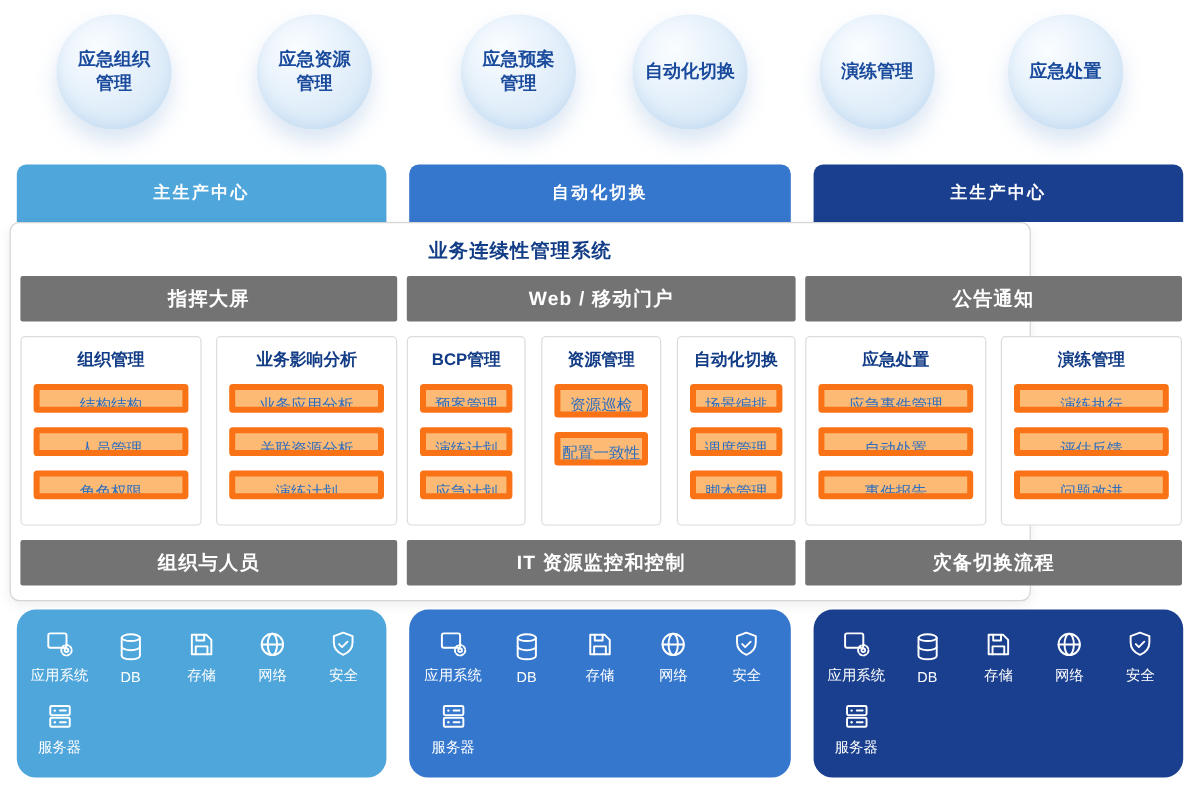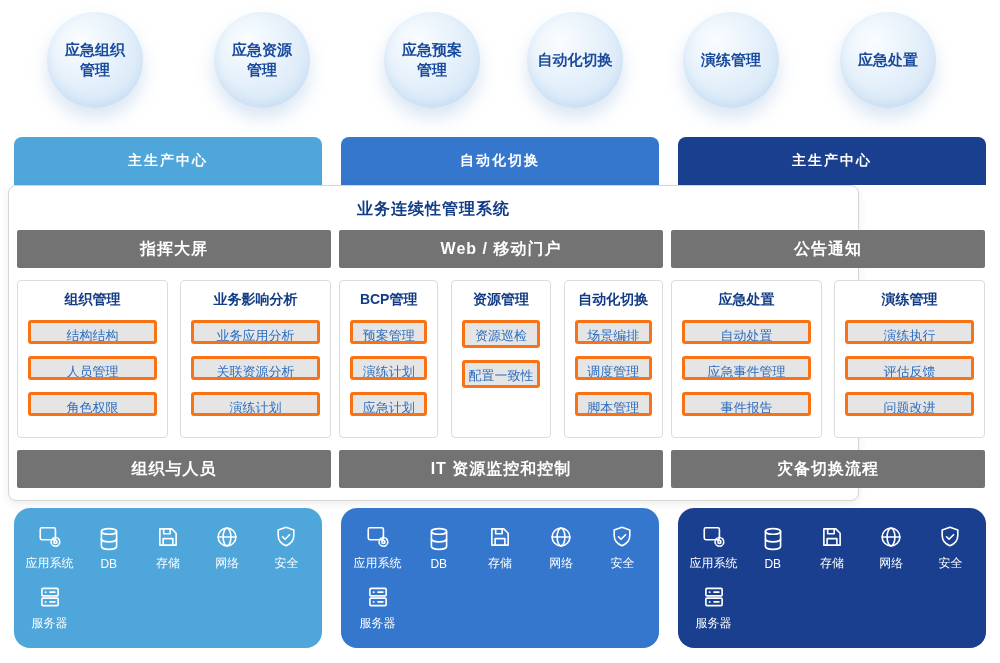--- a/index.html
+++ b/index.html
@@ -56,21 +56,21 @@
   .g3{left:662px;width:314px}
   .card {
     flex:1; background:#fff; border:1px solid #dcdcdc; border-radius:4px;
     padding:9px 10px; display:flex; flex-direction:column;
   }
   .card-title {
     text-align:center; font-size:14px; font-weight:bold; color:#123C85; margin:1px 0 11px;
     white-space:nowrap;
   }
   .card-item {
-    border:3px solid #f97316; border-radius:3px; background:#e5e5e5;
+    border:5px solid #f97316; border-radius:3px; background:#fdba74;
     color:#2D6DBF; font-size:13px; text-align:center; height:28px; line-height:26px;
     margin-bottom:12px; white-space:nowrap; overflow:hidden;
   }
   .card-item:last-child{margin-bottom:12px}
 
   
   .infra-panel {
     position:absolute; top:508px; height:140px; border-radius:16px;
     display:grid; grid-template-columns:repeat(5,1fr); grid-template-rows:1fr 1fr;
     padding:10px 6px; align-items:center; justify-items:center;
@@ -173,22 +173,22 @@
         <div class="card-title">自动化切换</div>
         <div class="card-item">场景编排</div>
         <div class="card-item">调度管理</div>
         <div class="card-item">脚本管理</div>
       </div>
     </div>
 
     <div class="cards-group g3">
       <div class="card">
         <div class="card-title">应急处置</div>
+        <div class="card-item">应急事件管理</div>
         <div class="card-item">自动处置</div>
-        <div class="card-item">应急事件管理</div>
         <div class="card-item">事件报告</div>
       </div>
       <div class="card">
         <div class="card-title">演练管理</div>
         <div class="card-item">演练执行</div>
         <div class="card-item">评估反馈</div>
         <div class="card-item">问题改进</div>
       </div>
     </div>
 

